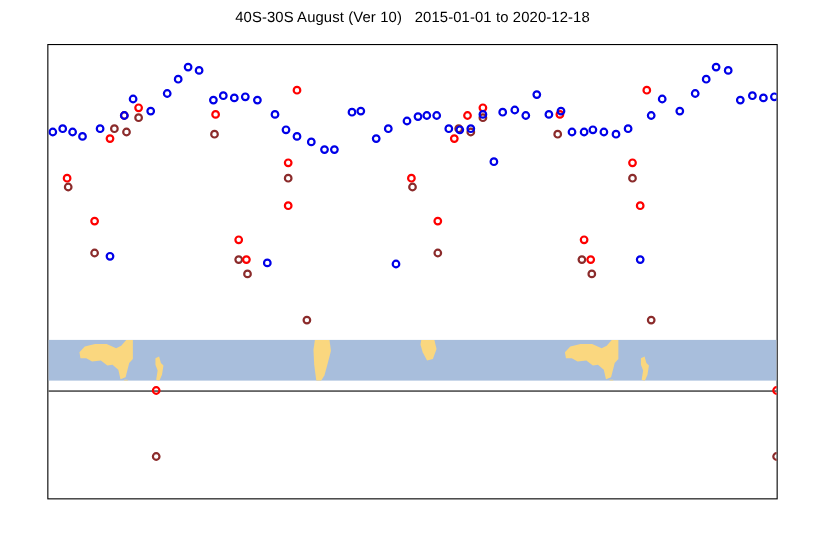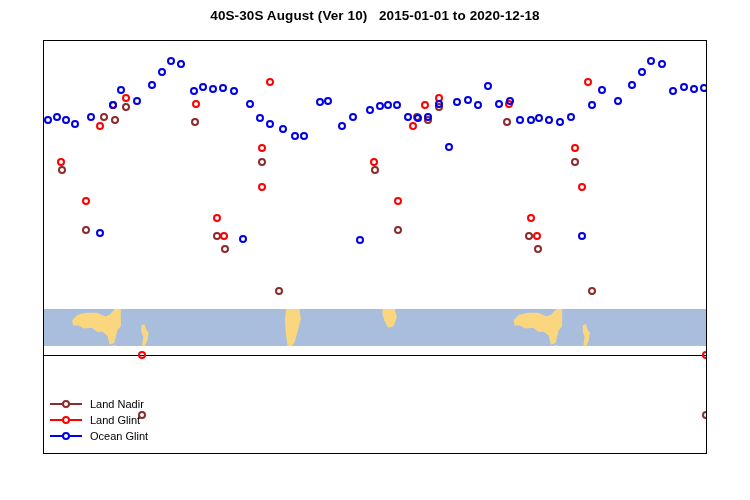--- a/index.html
+++ b/index.html
@@ -1,21 +1,21 @@
 <!DOCTYPE html>
 <html><head>
 <meta charset="utf-8">
 <style>
   html,body{margin:0;padding:0;background:#ffffff;}
   body{width:750px;height:500px;overflow:hidden;font-family:"Liberation Sans",sans-serif;color:#000;}
   #root{position:relative;width:750px;height:500px;}
 
   .chart-title{
     position:absolute;left:0;top:8px;width:750px;text-align:center;
-    font-size:13.5px;font-weight:bold;letter-spacing:0.1px;white-space:pre;
+    font-size:13.5px;font-weight:normal;letter-spacing:0.1px;white-space:pre;
   }
 
   
   #plot{
     position:absolute;left:43px;top:40px;width:664px;height:414px;
     border:1.4px solid #000;box-sizing:border-box;background:#fff;overflow:hidden;
   }
   #inner{position:absolute;left:0;top:0;right:0;bottom:0;}
   .xlab{
     position:absolute;left:43px;top:476px;width:664px;text-align:center;font-size:11.5px;
@@ -235,37 +235,14 @@
         <div class="xtick"></div>
       </div>
       <div class="xtick-wrap" style="left: 441.333px;">
         <div class="xtick"></div>
       </div>
       <div class="xtick-wrap" style="left: 551.667px;">
         <div class="xtick"></div>
       </div>
     </div>
 
-  <div id="legend">
-    <div class="lg-row nadir-c">
-      <span class="lg-sym">
-        <span class="lg-line"></span>
-          <span class="lg-dot"></span>
-      </span>
-      <span class="lg-text">Land Nadir</span>
-    </div>
-    <div class="lg-row glint-c">
-      <span class="lg-sym">
-        <span class="lg-line"></span>
-          <span class="lg-dot"></span>
-      </span>
-      <span class="lg-text">Land Glint</span>
-    </div>
-    <div class="lg-row ocean-c">
-      <span class="lg-sym">
-        <span class="lg-line"></span>
-          <span class="lg-dot"></span>
-      </span>
-      <span class="lg-text">Ocean Glint</span>
-    </div>
-  </div>
 
 </div>
 
 </body></html>

